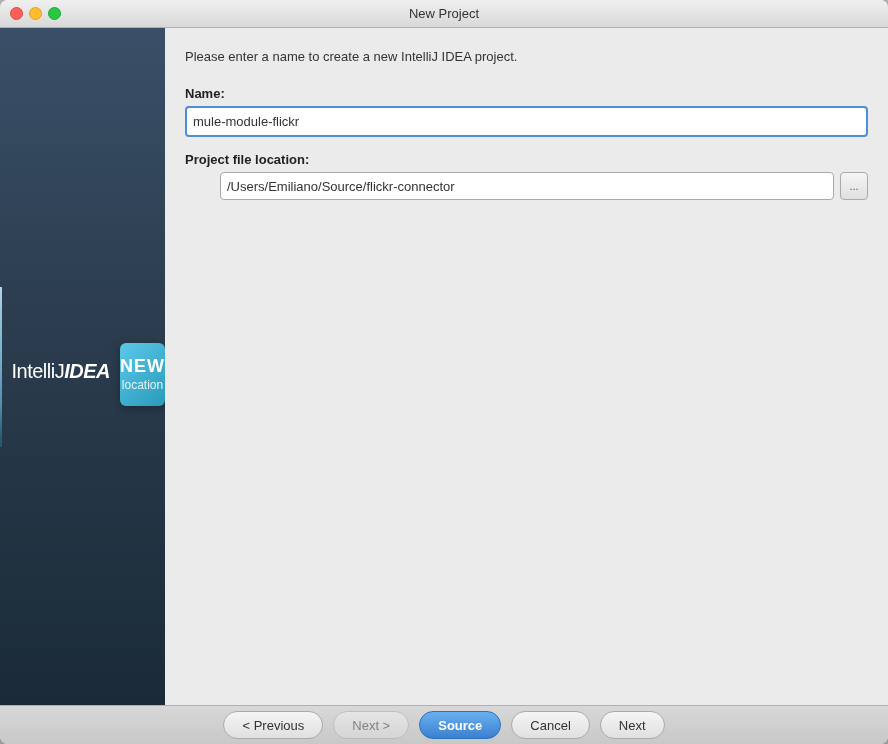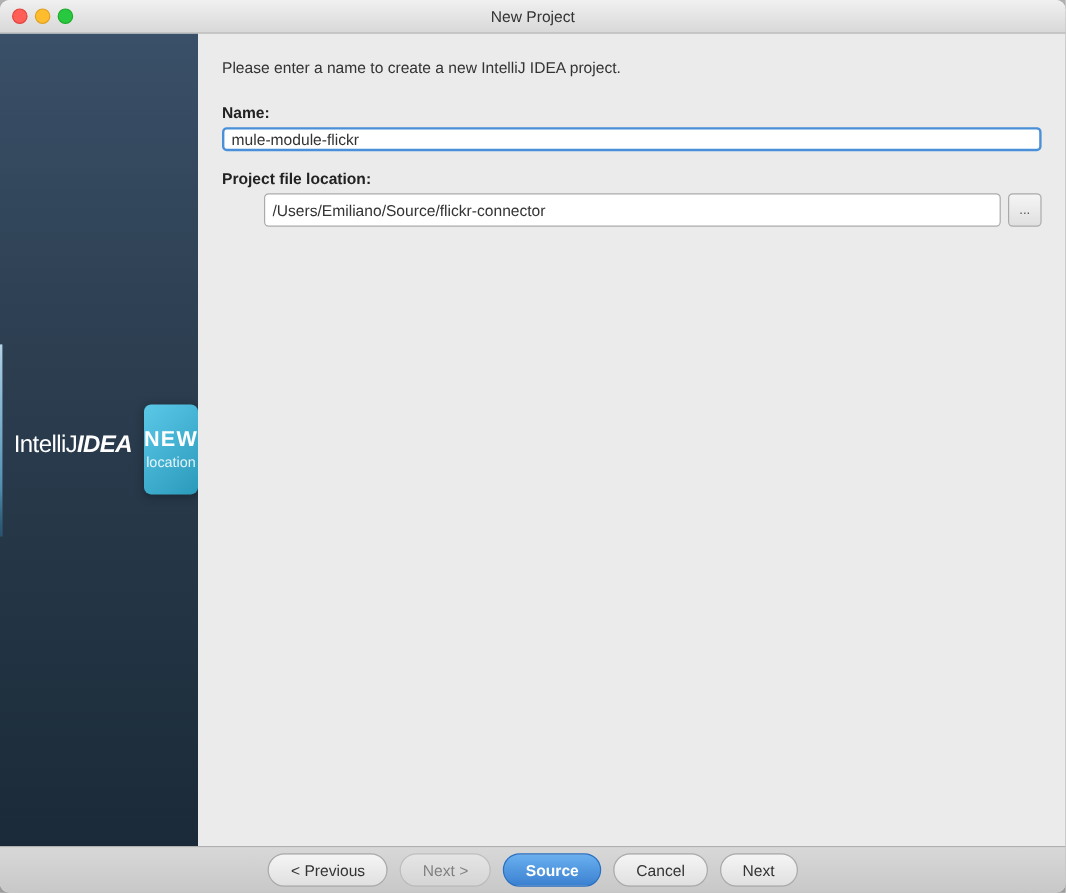--- a/index.html
+++ b/index.html
@@ -122,21 +122,21 @@
       letter-spacing: -0.5px;
     }
 
     .intellij-text strong {
       font-weight: 900;
       font-style: italic;
     }
 
     .new-project-badge {
       width: 90px;
-      height: 75px;
+      height: 63px;
       background: linear-gradient(135deg, #5bc8e8 0%, #2a9abb 100%);
       border-radius: 6px;
       display: flex;
       flex-direction: column;
       align-items: center;
       justify-content: center;
       margin-top: 15px;
       box-shadow: 0 2px 8px rgba(0,0,0,0.3);
     }
 
@@ -177,21 +177,21 @@
     .form-label {
       font-size: 13px;
       font-weight: 700;
       color: #222;
       margin-bottom: 5px;
       display: block;
     }
 
     .form-input {
       width: 100%;
-      height: 20px;
+      height: 31px;
       border: 2px solid #4a90d9;
       border-radius: 4px;
       background: #ffffff;
       padding: 0 6px;
       font-size: 13px;
       color: #333;
       outline: none;
     }
 
     .location-row {

